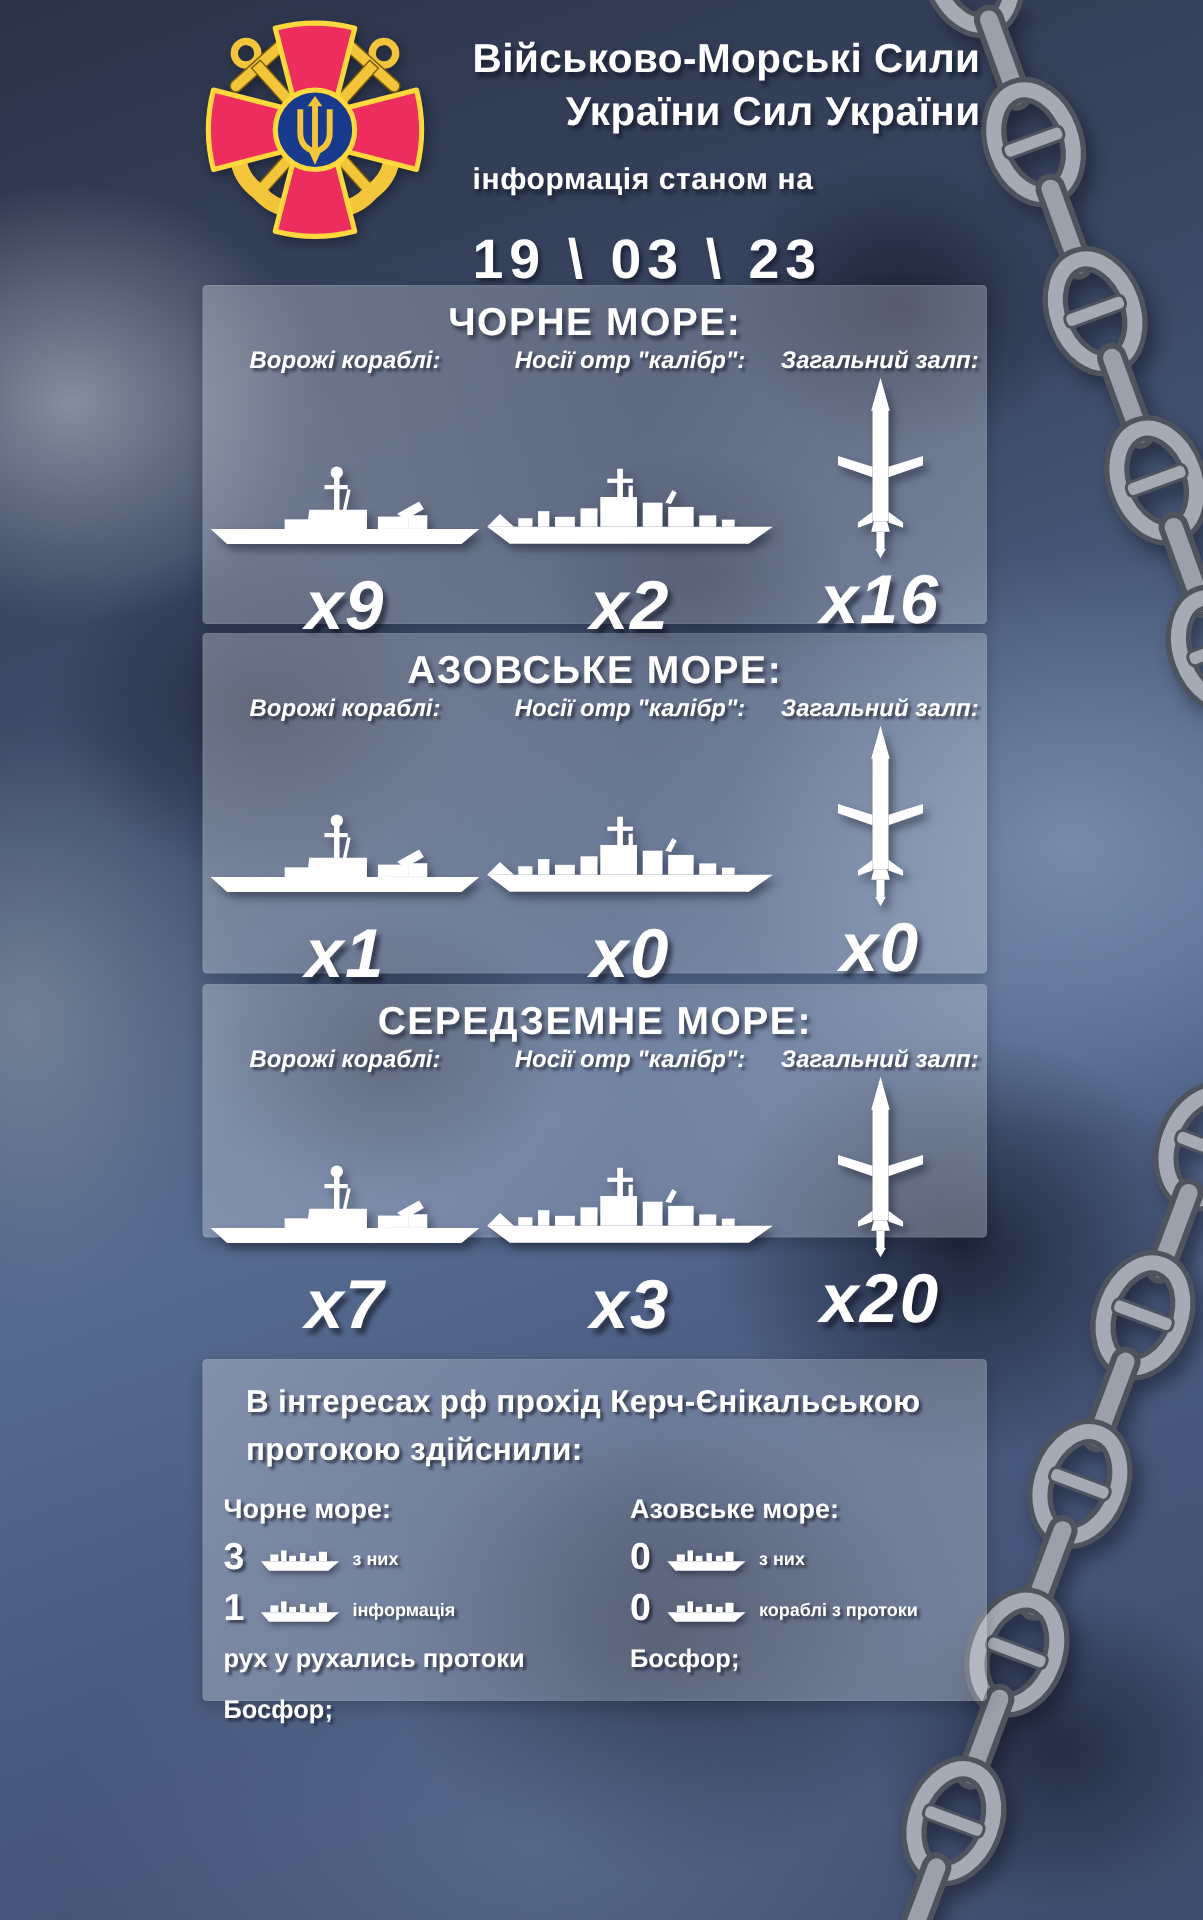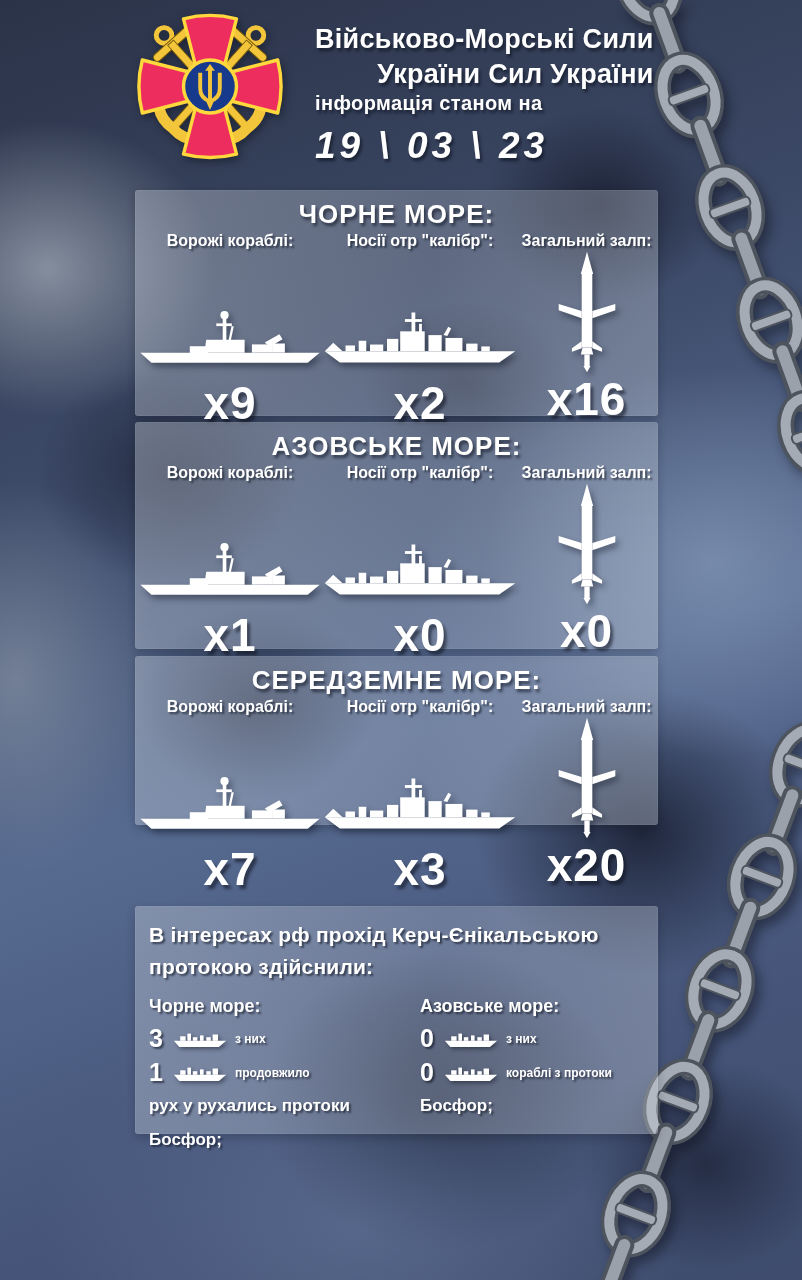--- a/index.html
+++ b/index.html
@@ -27,50 +27,50 @@
   }
   
   .chain { position:absolute; inset:0; z-index:1; pointer-events:none;
            filter:drop-shadow(5px 7px 6px rgba(8,12,22,.45)); }
   
   .header { position:absolute; left:135px; top:10px; display:flex; z-index:2; }
   .emblem-svg { width:150px; height:152px; filter:drop-shadow(2px 3px 4px rgba(10,14,25,.5)); }
   .header-text { margin-left:30px; padding-top:12px;
                  text-shadow:2px 3px 3px rgba(10,15,28,.6); }
   .h-title { font-size:27px; font-weight:bold; line-height:1.3; letter-spacing:.3px;text-align:right; }
-  .h-sub   { font-size:20px; font-weight:bold; letter-spacing:.4px; }
-  .h-date  { font-size:37px; font-weight:bold; letter-spacing:4px; margin-top:10px;font-style:italic; }
+  .h-sub   { font-size:20px; font-weight:bold; margin-top:17px; letter-spacing:.4px; }
+  .h-date  { font-size:37px; font-weight:bold; letter-spacing:4px; margin-top:20px; }
   
   .sea-panel {
     position:absolute; left:135px; width:523px; z-index:2;
     background:linear-gradient(103deg, rgba(206,213,223,.38), rgba(186,194,207,.29) 55%, rgba(204,211,221,.36));
     border-radius:3px;
     box-shadow:inset 0 0 0 1px rgba(255,255,255,.05), 0 4px 10px rgba(10,15,25,.22);
   }
   .sea-title { text-align:center; font-size:26px; font-weight:bold; letter-spacing:1px;
                margin-top:9px; text-shadow:2px 3px 3px rgba(12,17,30,.6); }
   .sea-grid { display:grid; grid-template-columns:190px 190px 143px; margin-top:2px; }
-  .sea-col { display:flex; flex-direction:column; align-items:center; }
+  .sea-col { display:flex; flex-direction:column; align-items:center;font-style:italic; }
   .col-label { font-size:16px; font-weight:bold; height:22px;
                text-shadow:2px 2px 2px rgba(12,17,30,.6); white-space:nowrap; }
   .icon-box { height:116px; display:flex; align-items:flex-end; justify-content:center; padding-bottom:4px; }
   .icon-box.missile-box { align-items:center; padding-bottom:0; }
   .ship-svg    { filter:drop-shadow(3px 4px 3px rgba(12,17,30,.45)); }
   .missile-svg { filter:drop-shadow(3px 4px 3px rgba(12,17,30,.45)); }
   .col-count { font-size:46px; font-weight:bold; line-height:1; margin-top:6px; letter-spacing:1px;
                text-shadow:3px 4px 3px rgba(12,17,30,.55);text-align:right; }
   
   .strait-panel {
     position:absolute; left:135px; top:906px; width:523px; height:228px; z-index:2;
     background:linear-gradient(103deg, rgba(206,213,223,.38), rgba(186,194,207,.29) 55%, rgba(204,211,221,.36));
     border-radius:3px; box-sizing:border-box; padding:13px 14px;
     box-shadow:inset 0 0 0 1px rgba(255,255,255,.05), 0 4px 10px rgba(10,15,25,.22);
     text-shadow:2px 2px 2px rgba(12,17,30,.6);
   }
-  .strait-title { font-size:21px; font-weight:bold; line-height:1.5; letter-spacing:.2px; }
+  .strait-title { font-size:21px; font-weight:bold; line-height:1.5; letter-spacing:.2px;margin-left:15px; }
   .strait-grid { display:grid; grid-template-columns:271px 1fr; margin-top:14px; }
   .sea-sub-heading { font-size:18px; font-weight:bold; }
   .pass-row { display:flex; align-items:center; gap:7px; margin-top:9px; font-weight:bold; }
   .pass-num { font-size:25px; line-height:1; min-width:16px; }
   .pass-ship { filter:drop-shadow(2px 2px 2px rgba(12,17,30,.5)); }
   .pass-text { font-size:12px; }
   .pass-line { font-size:17px; font-weight:bold; margin-top:9px; line-height:1.45; }
   .hidden-defs { position:absolute; width:0; height:0; overflow:hidden; }
 </style>
 </head>
@@ -334,21 +334,21 @@
         <svg class="pass-ship" width="56" height="18">
             <use href="#sym-smallship"></use>
           </svg>
         <span class="pass-text">з них</span>
       </div>
       <div class="pass-row">
         <span class="pass-num">1</span>
         <svg class="pass-ship" width="56" height="18">
             <use href="#sym-smallship"></use>
           </svg>
-        <span class="pass-text">продовжило</span>
+        <span class="pass-text">інформація</span>
       </div>
       <div class="pass-line">рух у рухались  протоки</div>
       <div class="pass-line">Босфор;</div>
     </div>
     <div>
       <div class="sea-sub-heading">Азовське море:</div>
       <div class="pass-row">
         <span class="pass-num">0</span>
         <svg class="pass-ship" width="56" height="18">
             <use href="#sym-smallship"></use>

